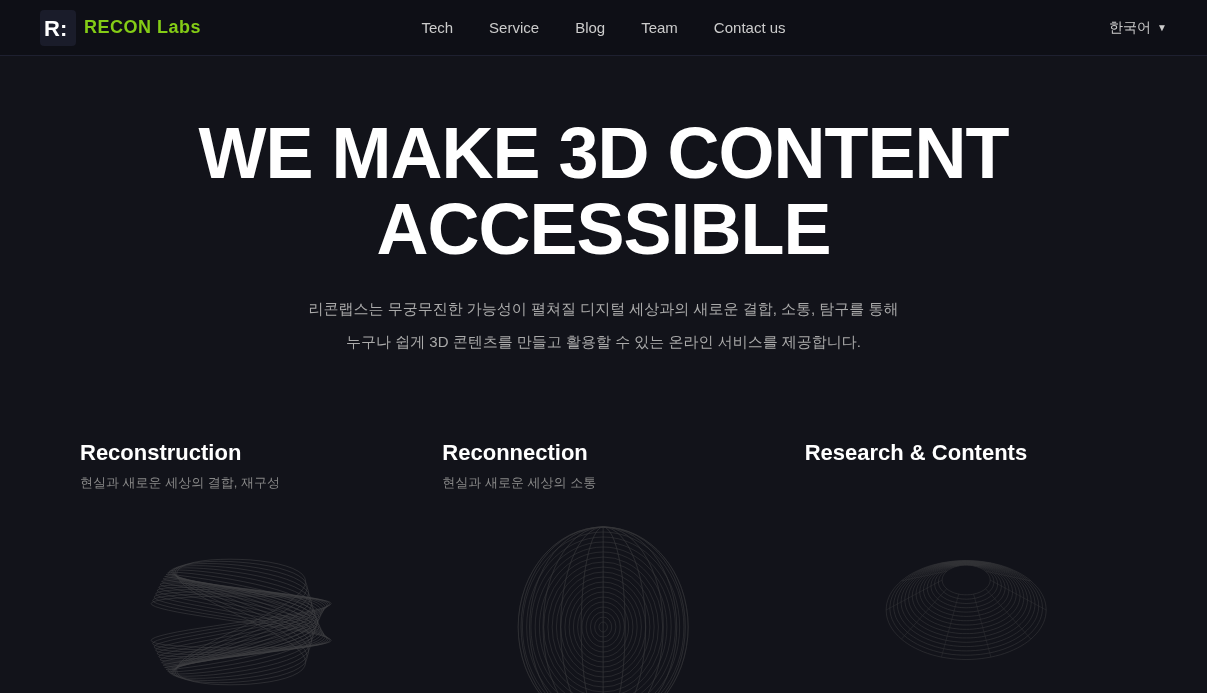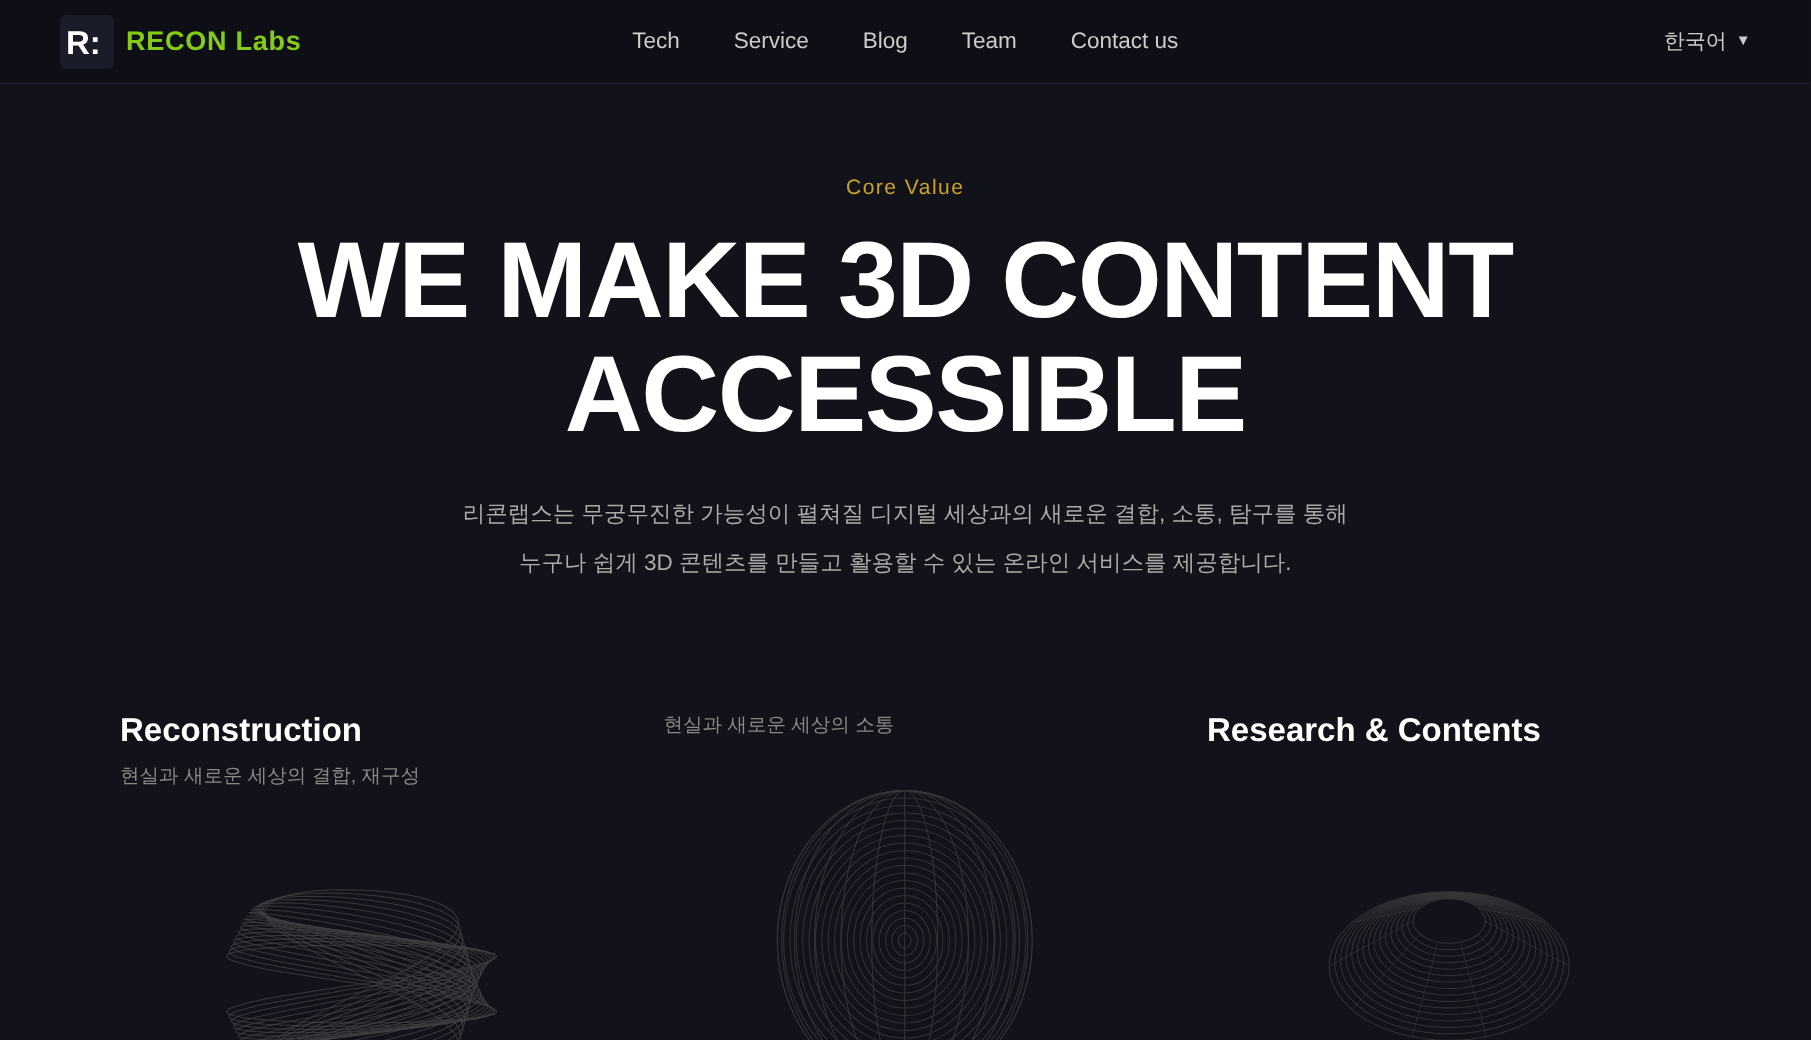--- a/index.html
+++ b/index.html
@@ -170,21 +170,20 @@
     <li><a href="#">Contact us</a></li>
   </ul>
 
   <div class="nav-right">
     <span>한국어</span>
     <span class="chevron">▼</span>
   </div>
 </nav>
 
 <section class="hero">
-  <div class="hero-label">Core Value</div>
   <h1 class="hero-title">WE MAKE 3D CONTENT ACCESSIBLE</h1>
   <p class="hero-desc">리콘랩스는 무궁무진한 가능성이 펼쳐질 디지털 세상과의 새로운 결합, 소통, 탐구를 통해</p>
   <p class="hero-desc">누구나 쉽게 3D 콘텐츠를 만들고 활용할 수 있는 온라인 서비스를 제공합니다.</p>
 </section>
 
 <section class="cards-section">
 
   <div class="card">
     <div class="card-title">Reconstruction</div>
     <div class="card-subtitle">현실과 새로운 세상의 결합, 재구성</div>
@@ -211,20 +210,21 @@
           <path d="M214.0,110.0L206.3,114.2L197.4,118.5L187.5,122.6L177.1,126.7L166.1,130.7L155.1,134.6L144.1,138.3L133.6,141.8L123.7,145.2L114.7,148.3L106.8,151.2L100.2,153.8L95.1,156.2L91.6,158.3L89.8,160.0L89.7,161.5L91.3,162.7L94.6,163.5L99.6,164.0L106.0,164.2L113.7,164.0L122.6,163.5L132.5,162.7L142.9,161.5L153.9,160.0L164.9,158.3L175.9,156.2L186.4,153.8L196.3,151.2L205.3,148.3L213.2,145.2L219.8,141.8L224.9,138.3L228.4,134.6L230.2,130.7L230.3,126.7L228.7,122.6L225.4,118.5L220.4,114.2L214.0,110.0L206.3,105.8L197.4,101.5L187.5,97.4L177.1,93.3L166.1,89.3L155.1,85.4L144.1,81.7L133.6,78.2L123.7,74.8L114.7,71.7L106.8,68.8L100.2,66.2L95.1,63.8L91.6,61.7L89.8,60.0L89.7,58.5L91.3,57.3L94.6,56.5L99.6,56.0L106.0,55.8L113.7,56.0L122.6,56.5L132.5,57.3L142.9,58.5L153.9,60.0L164.9,61.7L175.9,63.8L186.4,66.2L196.3,68.8L205.3,71.7L213.2,74.8L219.8,78.2L224.9,81.7L228.4,85.4L230.2,89.3L230.3,93.3L228.7,97.4L225.4,101.5L220.4,105.8L214.0,110.0" stroke="#666" stroke-width="0.7" fill="none" opacity="0.8"></path>
           <path d="M204.4,110.0L195.5,114.4L185.8,118.8L175.5,123.2L164.8,127.4L154.0,131.6L143.3,135.6L133.0,139.4L123.4,143.1L114.7,146.6L107.1,149.8L100.9,152.8L96.0,155.6L92.8,158.0L91.2,160.2L91.3,162.0L93.0,163.6L96.5,164.8L101.5,165.6L107.9,166.2L115.6,166.3L124.5,166.2L134.2,165.6L144.5,164.8L155.2,163.6L166.0,162.0L176.7,160.2L187.0,158.0L196.6,155.6L205.3,152.8L212.9,149.8L219.1,146.6L224.0,143.1L227.2,139.4L228.8,135.6L228.7,131.6L227.0,127.4L223.5,123.2L218.5,118.8L212.1,114.4L204.4,110.0L195.5,105.6L185.8,101.2L175.5,96.8L164.8,92.6L154.0,88.4L143.3,84.4L133.0,80.6L123.4,76.9L114.7,73.4L107.1,70.2L100.9,67.2L96.0,64.4L92.8,62.0L91.2,59.8L91.3,58.0L93.0,56.4L96.5,55.2L101.5,54.4L107.9,53.8L115.6,53.7L124.5,53.8L134.2,54.4L144.5,55.2L155.2,56.4L166.0,58.0L176.7,59.8L187.0,62.0L196.6,64.4L205.3,67.2L212.9,70.2L219.1,73.4L224.0,76.9L227.2,80.6L228.8,84.4L228.7,88.4L227.0,92.6L223.5,96.8L218.5,101.2L212.1,105.6L204.4,110.0" stroke="#666" stroke-width="0.7" fill="none" opacity="0.8"></path>
           <path d="M193.8,110.0L184.2,114.6L174.0,119.2L163.5,123.7L152.9,128.1L142.5,132.4L132.5,136.6L123.2,140.6L114.8,144.4L107.5,148.0L101.5,151.4L97.0,154.5L94.0,157.3L92.6,159.9L92.9,162.1L94.8,164.0L98.3,165.6L103.4,166.9L109.8,167.8L117.5,168.3L126.3,168.5L135.8,168.3L146.0,167.8L156.5,166.9L167.1,165.6L177.5,164.0L187.5,162.1L196.8,159.9L205.2,157.3L212.5,154.5L218.5,151.4L223.0,148.0L226.0,144.4L227.4,140.6L227.1,136.6L225.2,132.4L221.7,128.1L216.6,123.7L210.2,119.2L202.5,114.6L193.8,110.0L184.2,105.4L174.0,100.8L163.5,96.3L152.9,91.9L142.5,87.6L132.5,83.4L123.2,79.4L114.8,75.6L107.5,72.0L101.5,68.6L97.0,65.5L94.0,62.7L92.6,60.1L92.9,57.9L94.8,56.0L98.3,54.4L103.4,53.1L109.8,52.2L117.5,51.7L126.3,51.5L135.8,51.7L146.0,52.2L156.5,53.1L167.1,54.4L177.5,56.0L187.5,57.9L196.8,60.1L205.2,62.7L212.5,65.5L218.5,68.6L223.0,72.0L226.0,75.6L227.4,79.4L227.1,83.4L225.2,87.6L221.7,91.9L216.6,96.3L210.2,100.8L202.5,105.4L193.8,110.0" stroke="#666" stroke-width="0.7" fill="none" opacity="0.8"></path>
           <path d="M182.6,110.0L172.6,114.8L162.3,119.5L152.0,124.2L141.8,128.7L132.1,133.2L123.1,137.5L115.0,141.7L108.0,145.7L102.3,149.4L98.0,152.9L95.2,156.1L94.0,159.1L94.5,161.7L96.6,164.1L100.2,166.0L105.3,167.7L111.7,169.0L119.4,169.9L128.0,170.5L137.4,170.7L147.4,170.5L157.7,169.9L168.0,169.0L178.2,167.7L187.9,166.0L196.9,164.1L205.0,161.7L212.0,159.1L217.7,156.1L222.0,152.9L224.8,149.4L226.0,145.7L225.5,141.7L223.4,137.5L219.8,133.2L214.7,128.7L208.3,124.2L200.6,119.5L192.0,114.8L182.6,110.0L172.6,105.2L162.3,100.5L152.0,95.8L141.8,91.3L132.1,86.8L123.1,82.5L115.0,78.3L108.0,74.3L102.3,70.6L98.0,67.1L95.2,63.9L94.0,60.9L94.5,58.3L96.6,55.9L100.2,54.0L105.3,52.3L111.7,51.0L119.4,50.1L128.0,49.5L137.4,49.3L147.4,49.5L157.7,50.1L168.0,51.0L178.2,52.3L187.9,54.0L196.9,55.9L205.0,58.3L212.0,60.9L217.7,63.9L222.0,67.1L224.8,70.6L226.0,74.3L225.5,78.3L223.4,82.5L219.8,86.8L214.7,91.3L208.3,95.8L200.6,100.5L192.0,105.2L182.6,110.0" stroke="#666" stroke-width="0.7" fill="none" opacity="0.8"></path>
           <path d="M171.2,110.0L161.1,114.9L151.0,119.8L141.1,124.7L131.7,129.4L123.0,134.0L115.2,138.5L108.5,142.8L103.0,146.9L99.0,150.8L96.5,154.4L95.5,157.8L96.1,160.8L98.3,163.6L102.0,166.0L107.2,168.1L113.6,169.8L121.2,171.1L129.7,172.1L139.0,172.6L148.8,172.8L158.9,172.6L169.0,172.1L178.9,171.1L188.3,169.8L197.0,168.1L204.8,166.0L211.5,163.6L217.0,160.8L221.0,157.8L223.5,154.4L224.5,150.8L223.9,146.9L221.7,142.8L218.0,138.5L212.8,134.0L206.4,129.4L198.8,124.7L190.3,119.8L181.0,114.9L171.2,110.0L161.1,105.1L151.0,100.2L141.1,95.3L131.7,90.6L123.0,86.0L115.2,81.5L108.5,77.2L103.0,73.1L99.0,69.2L96.5,65.6L95.5,62.2L96.1,59.2L98.3,56.4L102.0,54.0L107.2,51.9L113.6,50.2L121.2,48.9L129.7,47.9L139.0,47.4L148.8,47.2L158.9,47.4L169.0,47.9L178.9,48.9L188.3,50.2L197.0,51.9L204.8,54.0L211.5,56.4L217.0,59.2L221.0,62.2L223.5,65.6L224.5,69.2L223.9,73.1L221.7,77.2L218.0,81.5L212.8,86.0L206.4,90.6L198.8,95.3L190.3,100.2L181.0,105.1L171.2,110.0" stroke="#666" stroke-width="0.7" fill="none" opacity="0.8"></path>
         </svg>
     </div>
   </div>
 
   <div class="card">
+    <div class="card-title">Reconnection</div>
     <div class="card-subtitle">현실과 새로운 세상의 소통</div>
     <div class="card-visual">
       <svg class="shape-svg" viewBox="0 0 320 200" xmlns="http://www.w3.org/2000/svg" id="svg2">
       <ellipse cx="160" cy="115" rx="4.25" ry="5" stroke="#555" stroke-width="0.7" fill="none" opacity="0.85"></ellipse>
           <ellipse cx="160" cy="115" rx="8.5" ry="10" stroke="#555" stroke-width="0.7" fill="none" opacity="0.85"></ellipse>
           <ellipse cx="160" cy="115" rx="12.75" ry="15" stroke="#555" stroke-width="0.7" fill="none" opacity="0.85"></ellipse>
           <ellipse cx="160" cy="115" rx="17" ry="20" stroke="#555" stroke-width="0.7" fill="none" opacity="0.85"></ellipse>
           <ellipse cx="160" cy="115" rx="21.25" ry="25" stroke="#555" stroke-width="0.7" fill="none" opacity="0.85"></ellipse>
           <ellipse cx="160" cy="115" rx="25.5" ry="30" stroke="#555" stroke-width="0.7" fill="none" opacity="0.85"></ellipse>
           <ellipse cx="160" cy="115" rx="29.749999999999996" ry="35" stroke="#555" stroke-width="0.7" fill="none" opacity="0.85"></ellipse>

